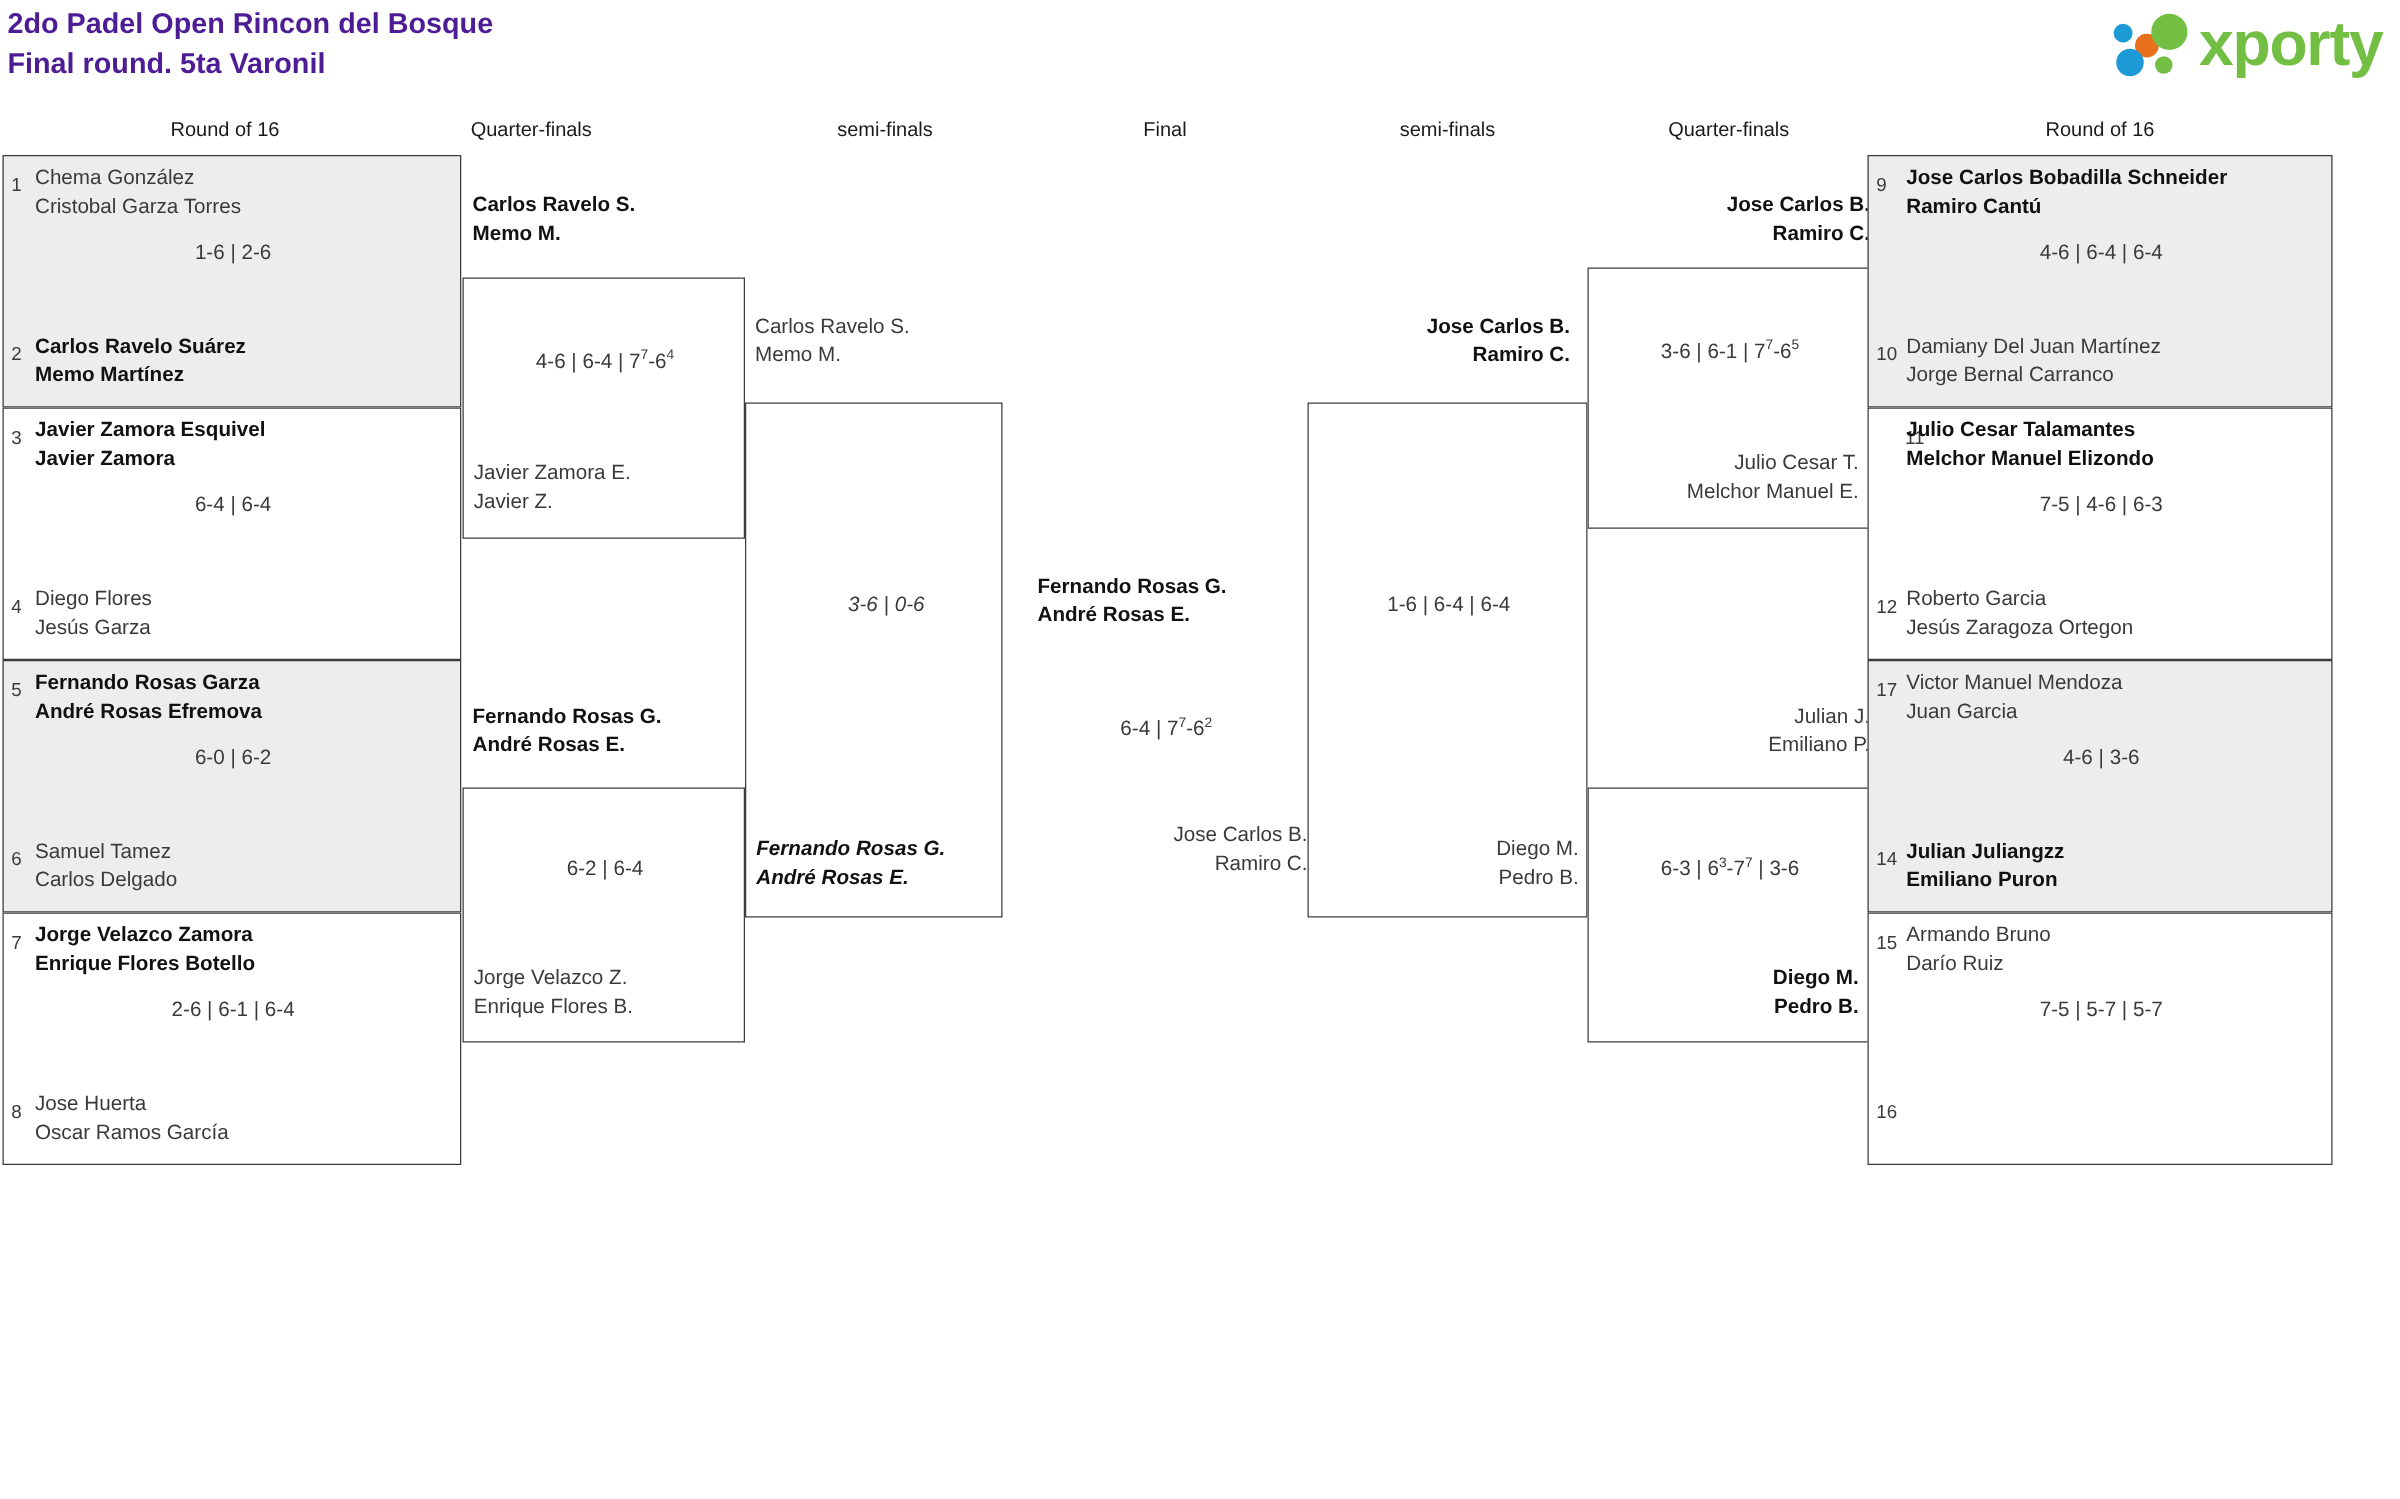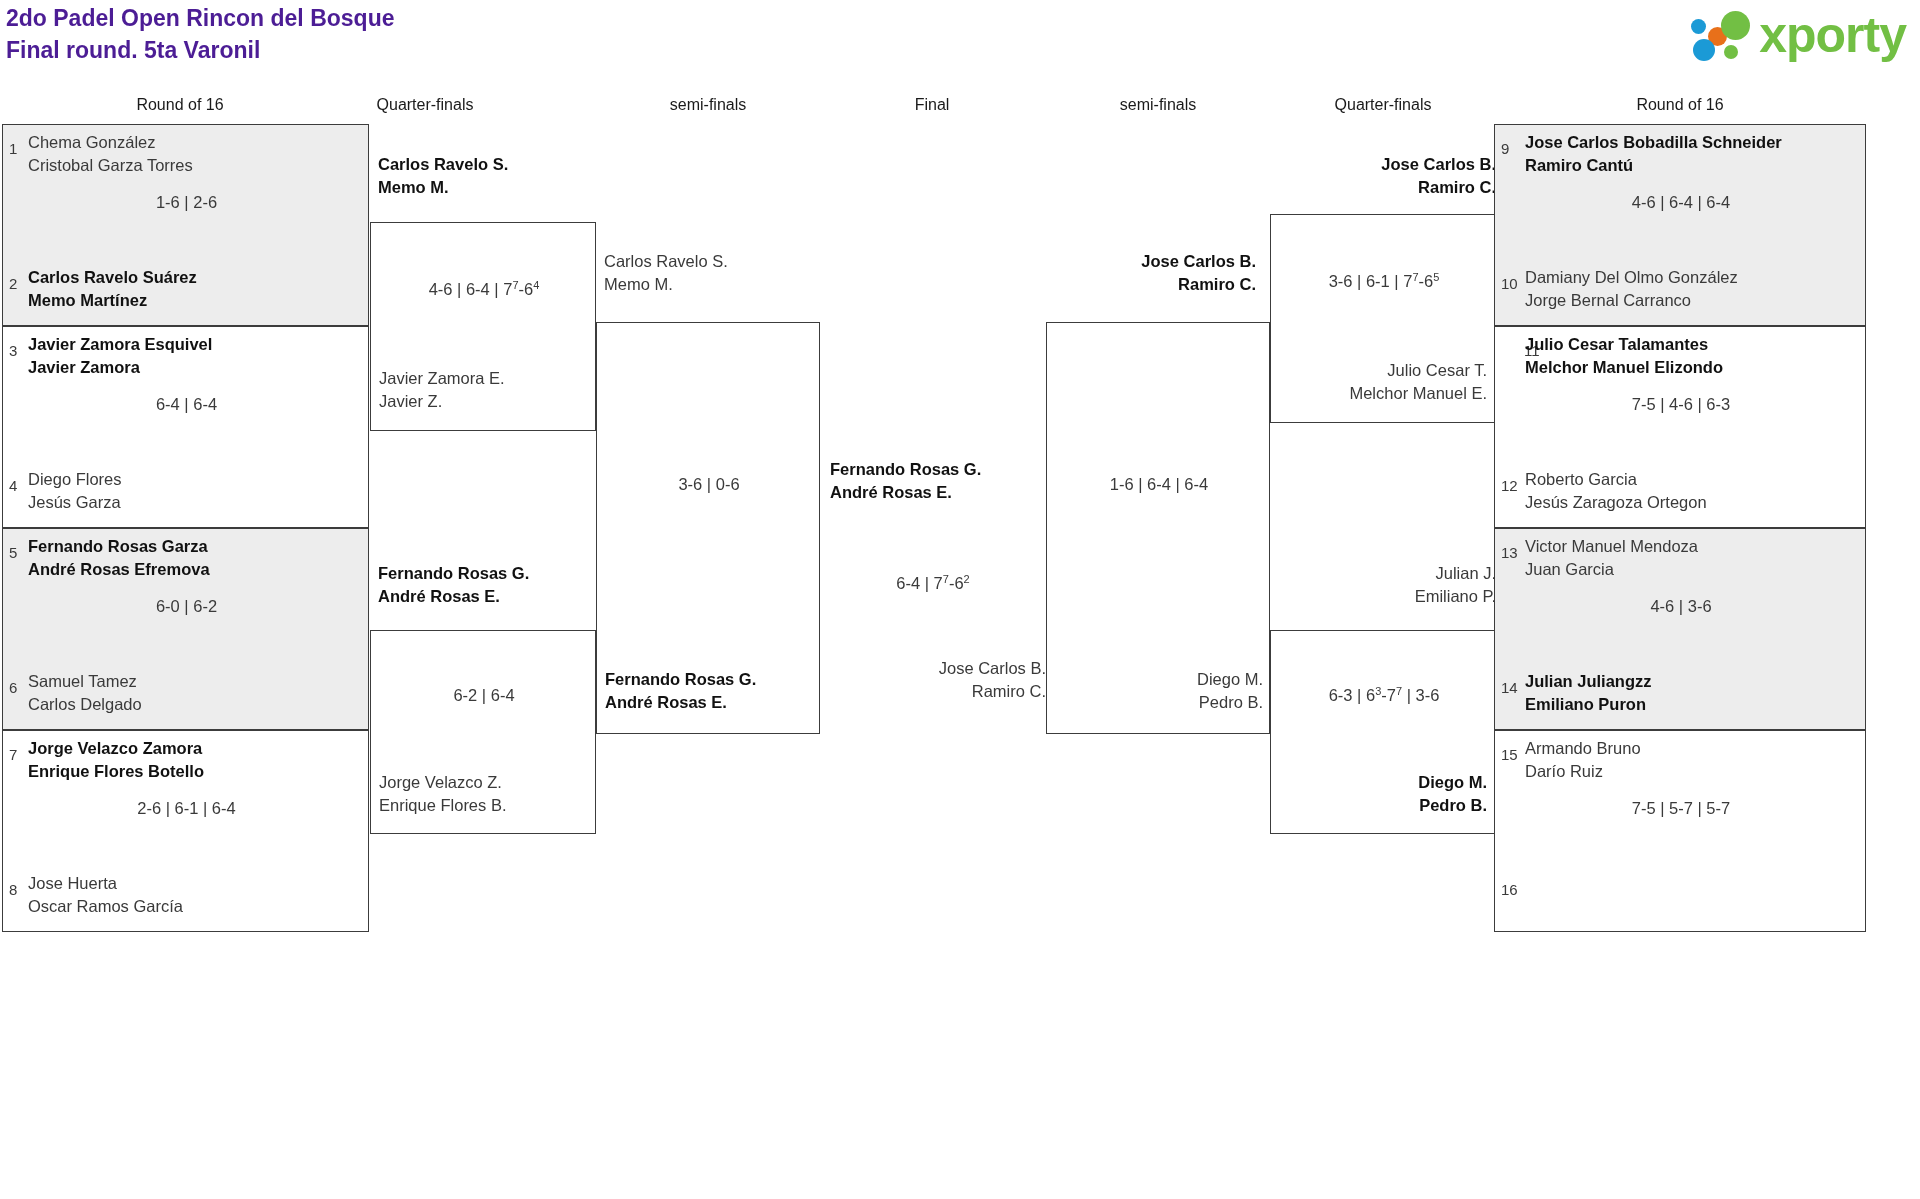--- a/index.html
+++ b/index.html
@@ -141,21 +141,21 @@
   <div class="team win" style="left:378px; top:562px;">Fernando Rosas G.</div>
   <div class="team win" style="left:378px; top:585px;">André Rosas E.</div>
   <div class="box" style="left:370px; top:630px; width:226px; height:204px;">
     <div class="score" style="left:0; top:53px; width:226px; text-align:center;">6-2 | 6-4</div>
     <div class="team" style="left:8px; top:140px;">Jorge Velazco Z.</div>
     <div class="team" style="left:8px; top:163px;">Enrique Flores B.</div>
   </div>
 
   <div class="team" style="left:604px; top:250px;">Carlos Ravelo S.</div>
   <div class="team" style="left:604px; top:273px;">Memo M.</div>
-  <div class="box" style="left:596px; top:322px; width:224px; height:412px;">
+  <div class="box" style="left:596px; top:322px; width:206px; height:412px;font-style:italic;">
     <div class="score" style="left:0; top:150px; width:224px; text-align:center;">3-6 | 0-6</div>
     <div class="team win" style="left:8px; top:345px;">Fernando Rosas G.</div>
     <div class="team win" style="left:8px; top:368px;">André Rosas E.</div>
   </div>
 
   <div class="team win" style="left:830px; top:458px;">Fernando Rosas G.</div>
   <div class="team win" style="left:830px; top:481px;">André Rosas E.</div>
   <div class="score" style="left:820px; top:572px; width:226px; text-align:center;">6-4 | 7<sup>7</sup>-6<sup>2</sup></div>
   <div class="team right" style="left:846px; top:657px; width:200px;">Jose Carlos B.</div>
   <div class="team right" style="left:846px; top:680px; width:200px;">Ramiro C.</div>
@@ -183,36 +183,36 @@
     <div class="team win right" style="left:10px; top:140px; width:206px;">Diego M.</div>
     <div class="team win right" style="left:10px; top:163px; width:206px;">Pedro B.</div>
   </div>
 
   <div class="box shaded" style="left:1494px; top:124px; width:372px; height:202px;">
     <div class="seed" style="left:6px;  top:15px;">9</div>
     <div class="team win" style="left:30px; top:6px;">Jose Carlos Bobadilla Schneider</div>
     <div class="team win" style="left:30px; top:29px;">Ramiro Cantú</div>
     <div class="score" style="left:0; top:66px; width:372px; text-align:center;">4-6 | 6-4 | 6-4</div>
     <div class="seed" style="left:6px;  top:150px;">10</div>
-    <div class="team" style="left:30px; top:141px;">Damiany Del Olmo González</div>
+    <div class="team" style="left:30px; top:141px;">Damiany Del Juan Martínez</div>
     <div class="team" style="left:30px; top:164px;">Jorge Bernal Carranco</div>
   </div>
 
   <div class="box" style="left:1494px; top:326px; width:372px; height:202px;">
     <div class="seed" style="left:6px;  top:15px;margin-left:23px;">11</div>
     <div class="team win" style="left:30px; top:6px;">Julio Cesar Talamantes</div>
     <div class="team win" style="left:30px; top:29px;">Melchor Manuel Elizondo</div>
     <div class="score" style="left:0; top:66px; width:372px; text-align:center;">7-5 | 4-6 | 6-3</div>
     <div class="seed" style="left:6px;  top:150px;">12</div>
     <div class="team" style="left:30px; top:141px;">Roberto Garcia</div>
     <div class="team" style="left:30px; top:164px;">Jesús Zaragoza Ortegon</div>
   </div>
 
   <div class="box shaded" style="left:1494px; top:528px; width:372px; height:202px;">
-    <div class="seed" style="left:6px;  top:15px;">13</div>
+    <div class="seed" style="left:6px;  top:15px;">17</div>
     <div class="team" style="left:30px; top:6px;">Victor Manuel Mendoza</div>
     <div class="team" style="left:30px; top:29px;">Juan Garcia</div>
     <div class="score" style="left:0; top:66px; width:372px; text-align:center;">4-6 | 3-6</div>
     <div class="seed" style="left:6px;  top:150px;">14</div>
     <div class="team win" style="left:30px; top:141px;">Julian Juliangzz</div>
     <div class="team win" style="left:30px; top:164px;">Emiliano Puron</div>
   </div>
 
   <div class="box" style="left:1494px; top:730px; width:372px; height:202px;">
     <div class="seed" style="left:6px;  top:15px;">15</div>

